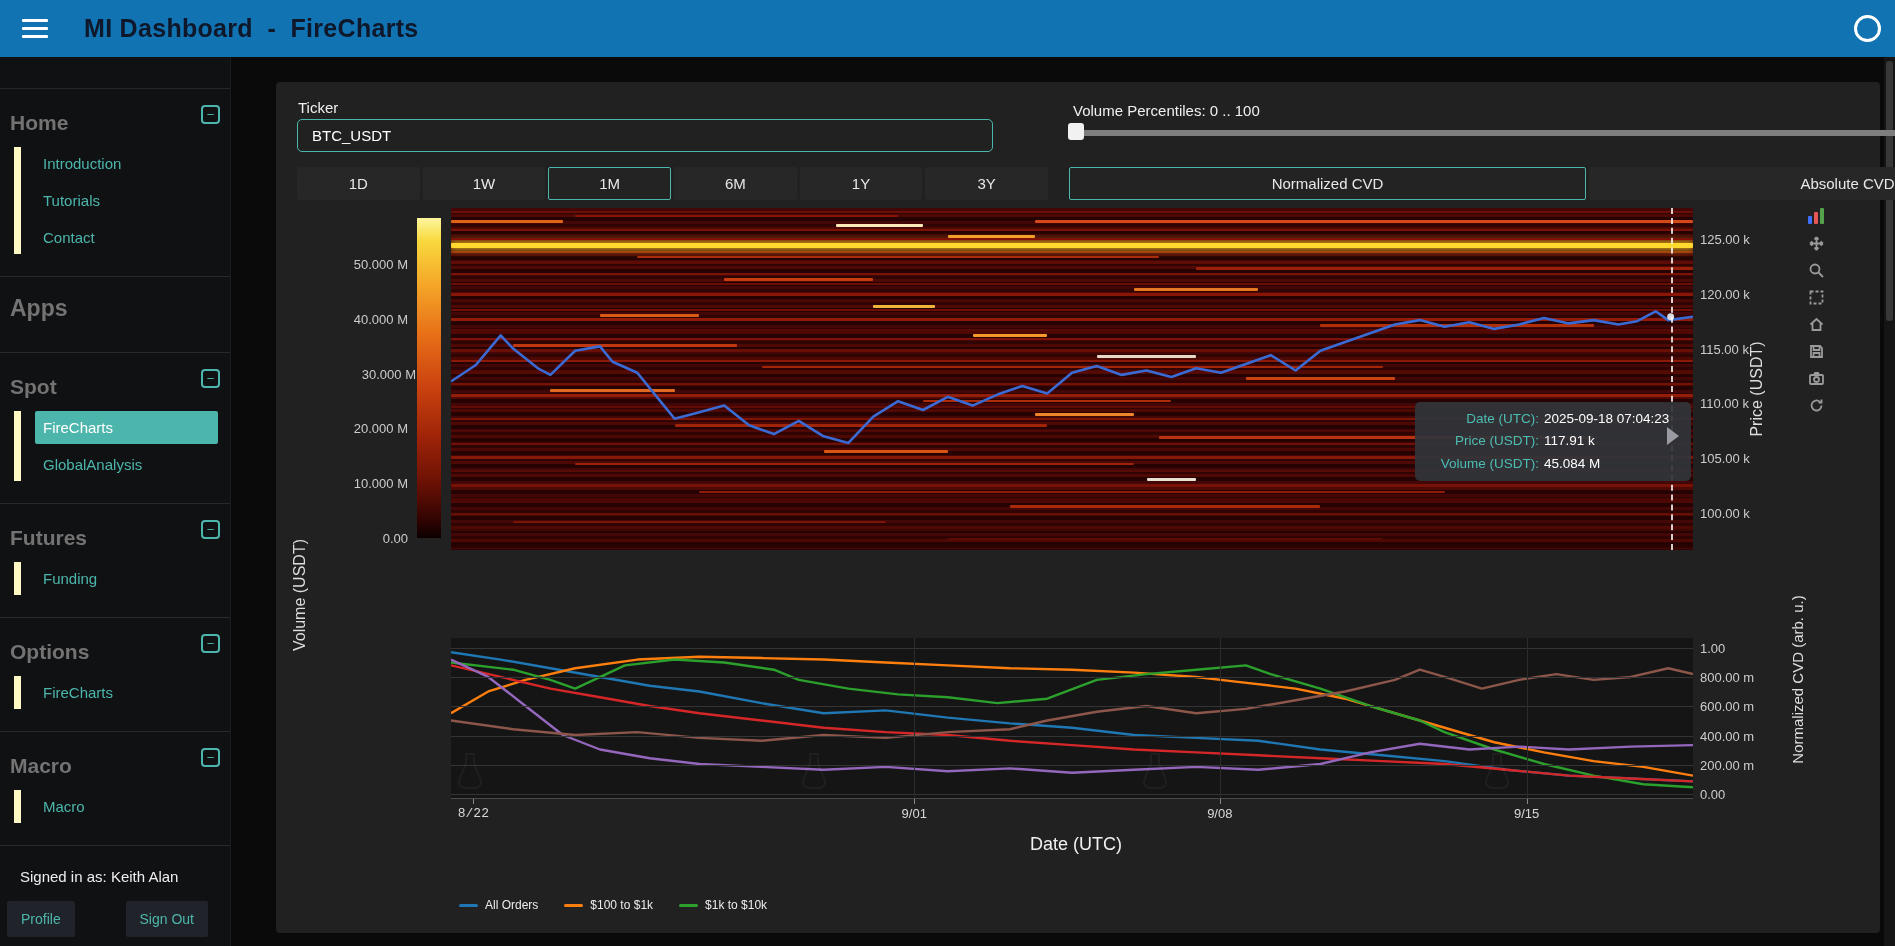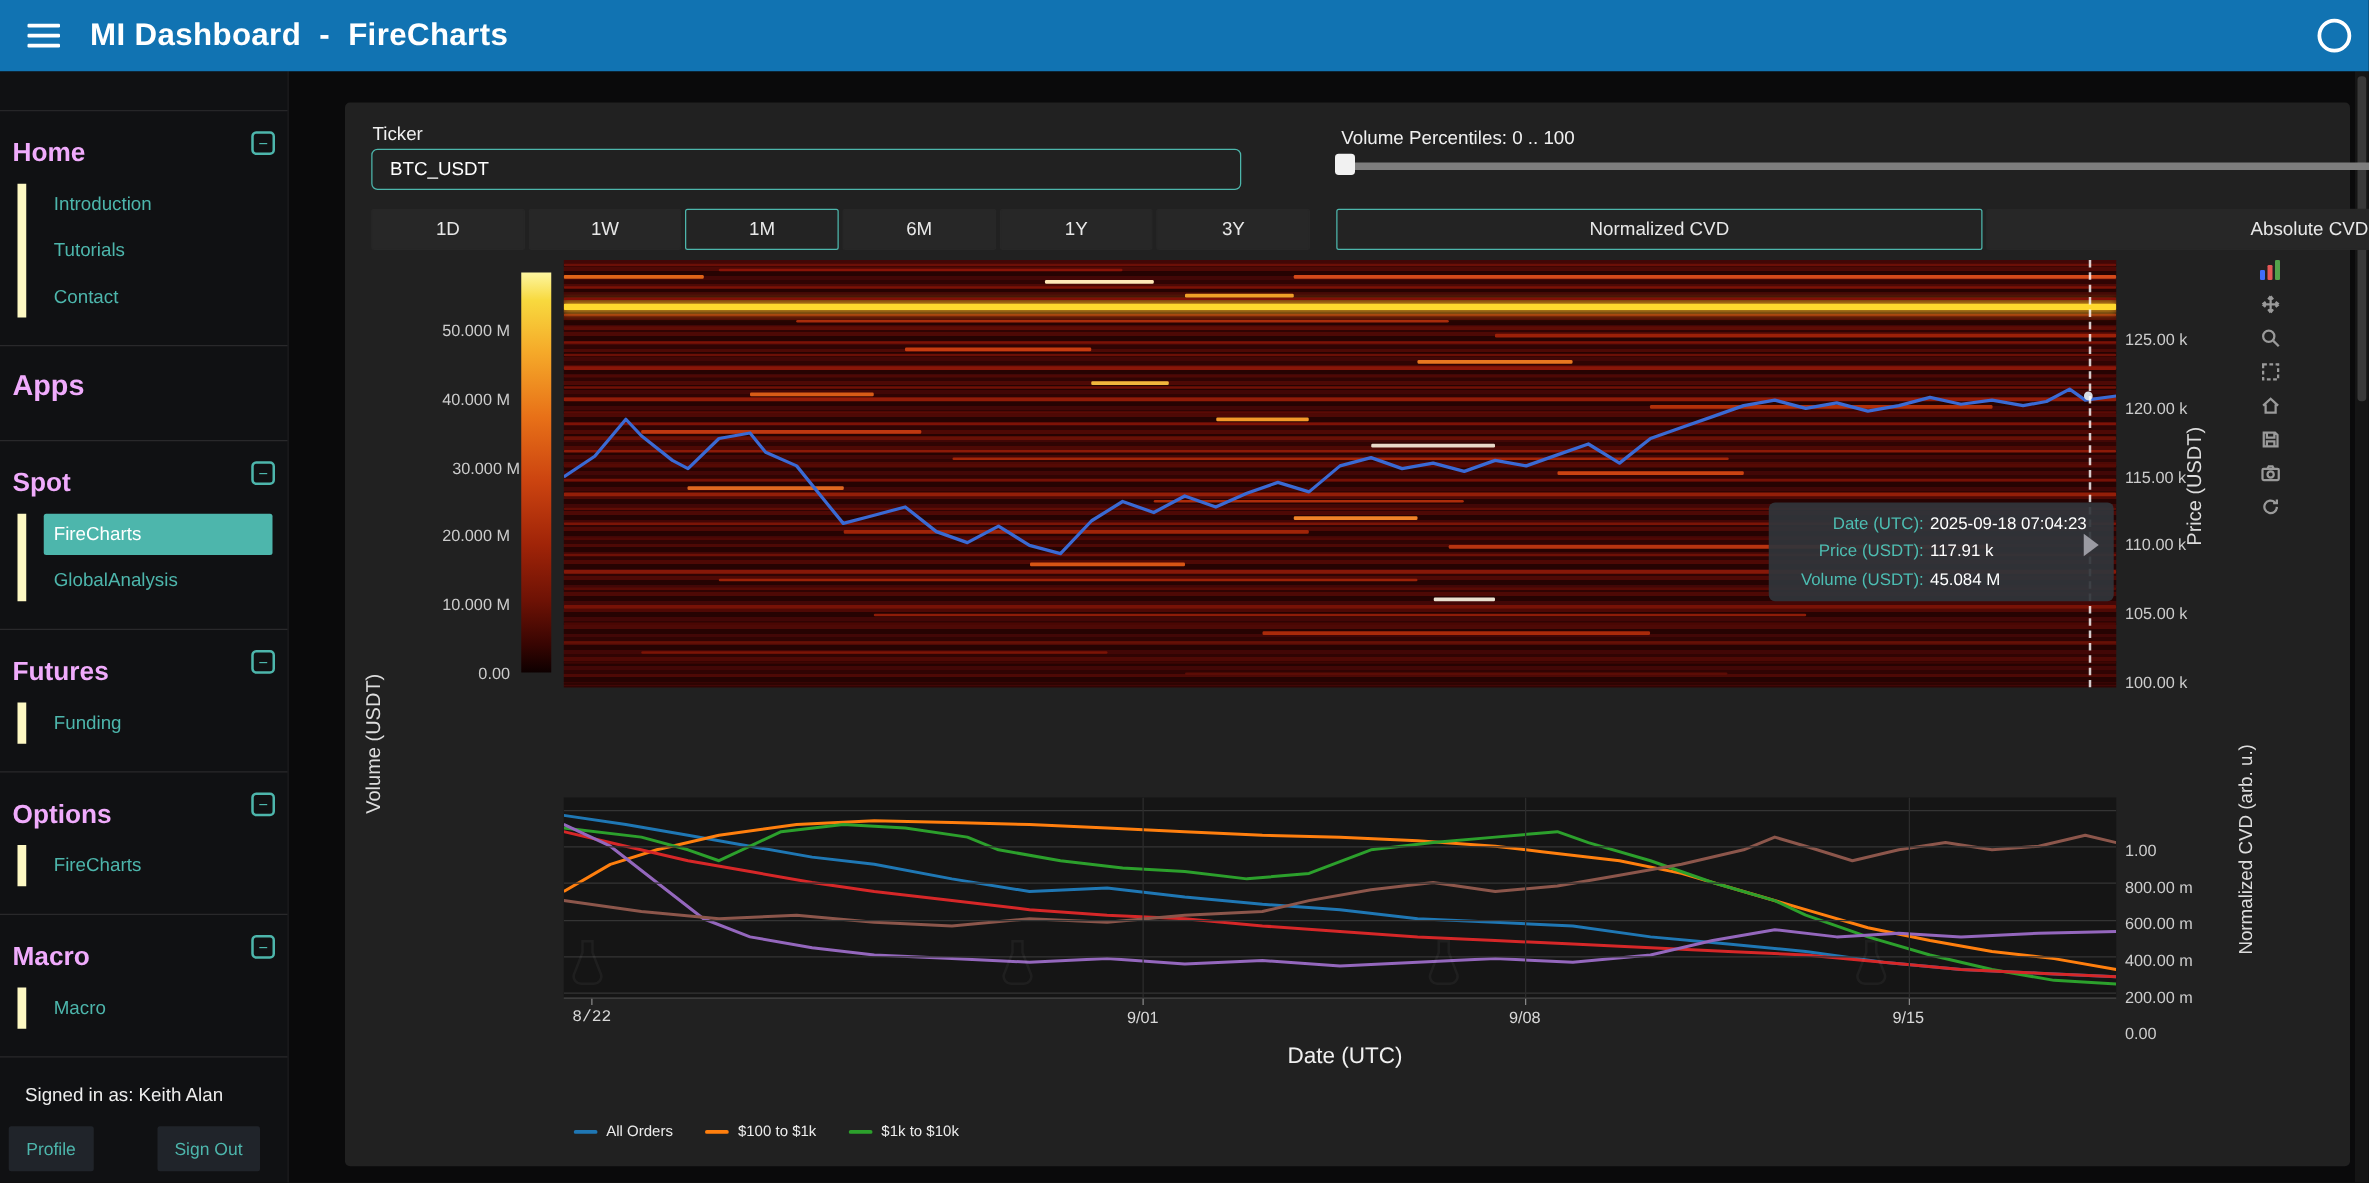--- a/index.html
+++ b/index.html
@@ -5,31 +5,31 @@
   * { box-sizing: border-box; margin: 0; padding: 0; }
   html,body { width:1895px; height:946px; overflow:hidden; background:#0a0a0b;
     font-family:"Liberation Sans","DejaVu Sans",sans-serif; color:#e6e6e6; }
 
   
   .topbar { position:absolute; left:0; top:0; width:1895px; height:57px;
     background:#1173b2; display:flex; align-items:center; z-index:30; }
   .hamburger { width:54px; height:57px; display:flex; flex-direction:column;
     justify-content:center; align-items:center; gap:5px; cursor:pointer; margin-left:8px;}
   .hamburger span { display:block; width:26px; height:3px; background:#fff; border-radius:1px;}
-  .apptitle { color:#ffffff; font-size:25px; font-weight:700; letter-spacing:.3px; margin-left:10px; white-space:pre;}
+  .apptitle { color:#0f172a; font-size:25px; font-weight:700; letter-spacing:.3px; margin-left:22px; white-space:pre;}
   .topbar-circle { position:absolute; right:14px; top:15px; width:27px; height:27px;
     border:3px solid #fff; border-radius:50%; }
 
   
   .sidebar { position:absolute; left:0; top:57px; width:231px; height:889px;
     background:#101113; border-right:1px solid #1c1c1e; }
   .sb-toppad { height:32px; border-bottom:1px solid #262628; }
   .sb-section { padding:14px 10px 10px 10px; }
   .sb-head-row { display:flex; align-items:flex-start; justify-content:space-between; }
-  .sb-heading { color:#f0abfc; font-size:21px; font-weight:700; margin-top:8px; }
+  .sb-heading { color:#737373; font-size:21px; font-weight:700; margin-top:8px; }
   .sb-heading.apps { font-size:23px; margin:4px 0 10px 0; }
   .collapse-btn { width:19px; height:19px; border:2px solid #4db6ac; border-radius:4px;
     color:#4db6ac; display:flex; align-items:center; justify-content:center;
     font-size:13px; line-height:1; cursor:pointer; margin-top:2px;}
   .sb-items { position:relative; margin:12px 0 2px 4px; padding-left:14px;
     border-left:7px solid #fef9c3; display:flex; flex-direction:column; gap:4px;}
   .sb-item { color:#4db6ac; font-size:15px; padding:8px 8px; cursor:pointer; border-radius:2px;}
   .sb-item.selected { background:#4db6ac; color:#ffffff; margin-right:2px;}
   .sb-divider { height:1px; background:#29292b; margin:10px 0 0 0; }
   .signedin { color:#eeeeee; font-size:15px; margin:22px 0 16px 20px; }
@@ -60,21 +60,21 @@
   .btnrow.cvd { left:793px; width:1037px; }
   .tbtn { flex:1; background:#272727; border:1px solid #272727; color:#e8e8e8; font-size:15px;
     display:flex; align-items:center; justify-content:center; cursor:pointer; border-radius:2px;}
   .tbtn.selected { border:1px solid #4db6ac; background:#232323;}
 
   
   .fig { position:absolute; left:0; top:124px; width:1604px; height:727px; }
   .rot-label { position:absolute; transform:rotate(-90deg); transform-origin:center;
     font-size:16px; color:#dddddd; white-space:nowrap; }
   .tick { position:absolute; font-size:13px; color:#cccccc; white-space:nowrap;}
-  .tick.right { text-align:left;margin-top:32px; }
+  .tick.right { text-align:left; }
   .tick.cb { width:64px; text-align:right; }
 
   .colorbar { position:absolute; left:141px; top:12px; width:24px; height:320px;
     background:linear-gradient(180deg,#fdf6a0 0%,#f8d93e 7%,#f5a929 20%,#e87118 36%,
       #cc4410 52%,#a02408 68%,#6e1205 82%,#380502 93%,#0d0000 100%);}
 
   .heatmap { position:absolute; left:175px; top:2px; width:1242px; height:342px; overflow:hidden;
     background:repeating-linear-gradient(180deg,#420706 0 3px,#300403 3px 6px,#4e0905 6px 9px,#260302 9px 13px);}
   .streak { position:absolute; border-radius:1px; }
   .streak.glow { box-shadow:0 0 7px 2px rgba(255,214,40,.75); }

